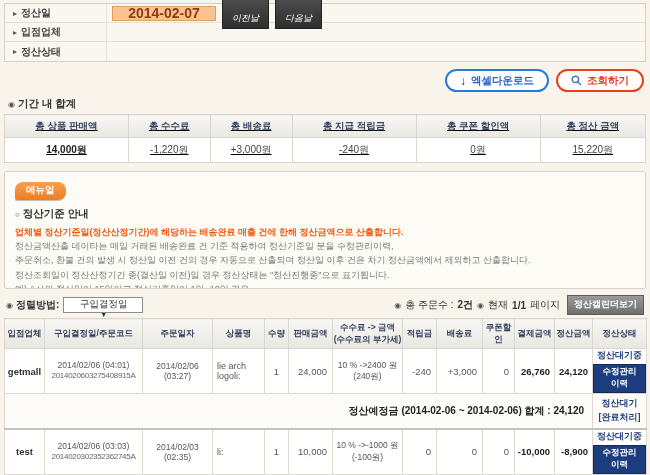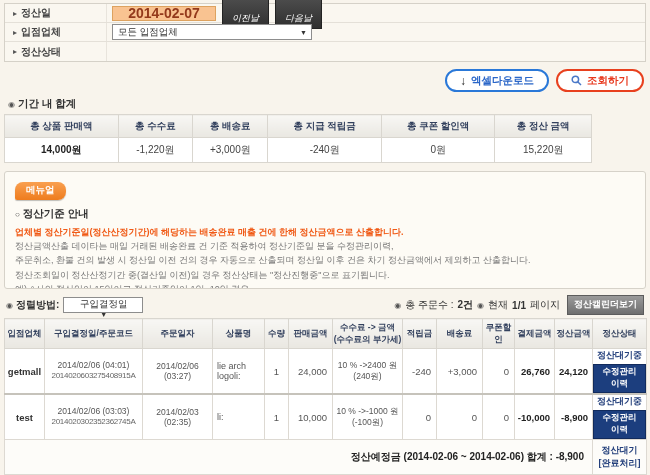--- a/index.html
+++ b/index.html
@@ -29,21 +29,21 @@
     gap:5px; padding:0 13px; font-size:10.5px; font-weight:bold; cursor:pointer; }
   .pill-excel { border:2px solid #2a78d8; color:#2a66c8; }
   .pill-search { border:2px solid #e8401e; color:#e8391e; }
   .dl-arrow { color:#222; font-size:12px; font-weight:bold; }
   
   .sect { margin:2px 8px 3px; font-size:10.5px; font-weight:bold; color:#333;
     display:flex; align-items:center; gap:3px; }
   .bullet { font-size:8px; color:#555; }
   
   table { border-collapse:collapse; }
-  .sumtbl { width:588px; margin:0 4px; }
+  .sumtbl { width:642px; margin:0 4px;text-decoration:underline; }
   .sumtbl th { background:linear-gradient(#f8f7f4,#e9e7e1); border:1px solid #d9d6cf;
     font-size:9.5px; color:#33415e; height:23px; }
   .sumtbl td { background:#fff; border:1px solid #d9d6cf; font-size:10px; color:#444;
     height:25px; text-align:center; }
   .sumtbl td.em { font-weight:bold; color:#222; }
   
   .notice { margin:8px 4px 6px; border:1px solid #d6d2c9; border-radius:3px;
     background:#fdfbf5; padding:7px 10px 9px; height:118px; overflow:hidden; }
   .badge { display:inline-block; background:linear-gradient(#f9a050,#ee7c1e); color:#fff;
     font-size:9.5px; font-weight:bold; padding:2px 11px 3px;
@@ -97,26 +97,20 @@
       <div class="datebox">2014-02-07</div>
       <button class="daybtn">이전날</button>
       <button class="daybtn">다음날</button>
     </div>
   </div>
   <div class="frow">
     <div class="flabel">
       <span class="larrow">▸</span>
       <span>입점업체</span>
     </div>
-    <div class="ffield">
-      <div class="fakesel sel-vendor">
-        <span>모든 입점업체</span>
-        <span class="chev">▼</span>
-      </div>
-    </div>
   </div>
   <div class="frow">
     <div class="flabel">
       <span class="larrow">▸</span>
       <span>정산상태</span>
     </div>
   </div>
 </div>
 
 <div class="actions">
@@ -242,20 +236,25 @@
     <td class="num">-240</td>
     <td class="num">+3,000</td>
     <td class="num">0</td>
     <td class="pay">26,760</td>
     <td class="pay">24,120</td>
     <td class="status">
       <span>정산대기중</span>
       <button class="stbtn">수정관리이력</button>
     </td>
   </tr>
+  <tr>
+    <td class="subtxt" colspan="12">정산예정금 (2014-02-06 ~ 2014-02-06) 합계 : 24,120</td>
+    <td class="substat">정산대기
+[완료처리]</td>
+  </tr>
 
   <tr class="gsep">
     <td class="vend">test</td>
     <td class="dd">
       <span>2014/02/06 (03:03)</span>
       <span class="code">2014020302352362745A</span>
     </td>
     <td class="od">2014/02/03 (02:35)</td>
     <td class="pr">li:</td>
     <td>1</td>

